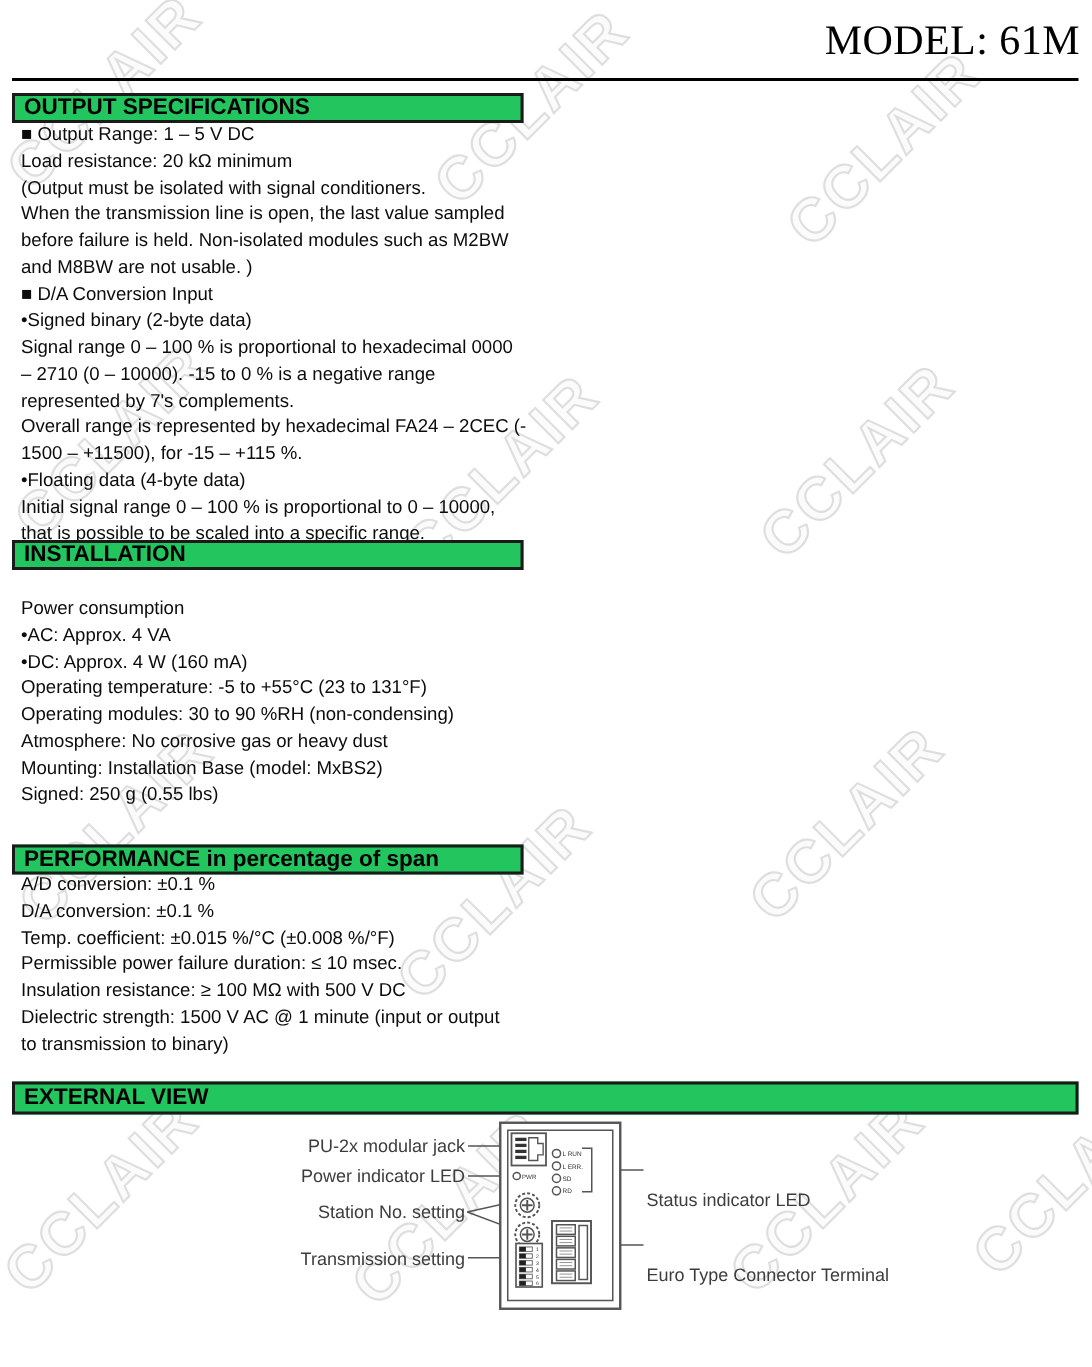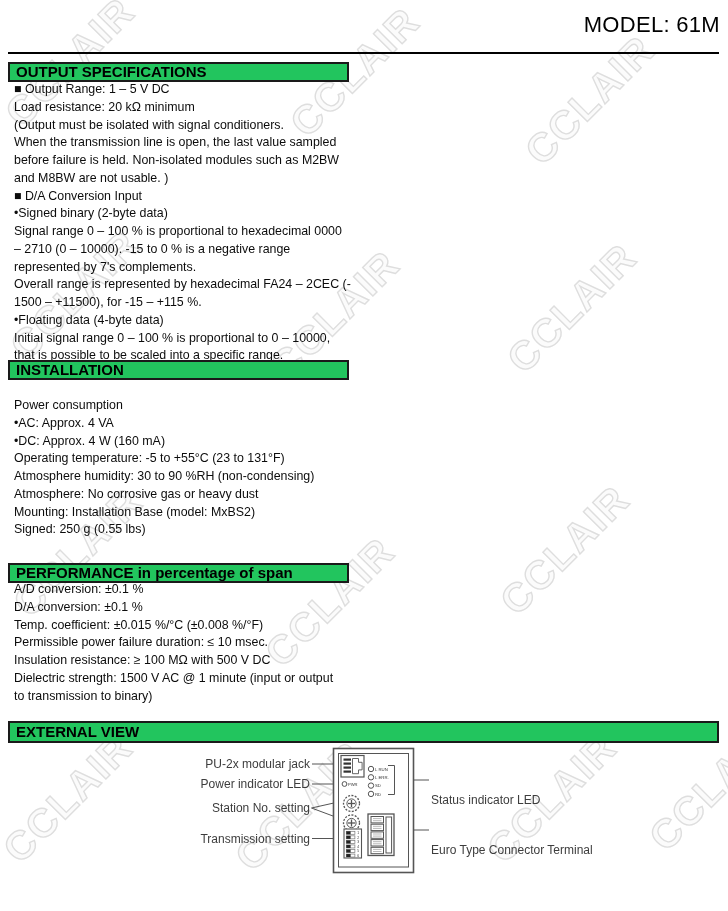--- a/index.html
+++ b/index.html
@@ -9,21 +9,21 @@
   }
   
   .wm-layer{position:absolute;inset:0;z-index:0;pointer-events:none;}
   .watermark{
     position:absolute;font-weight:bold;font-size:40px;letter-spacing:2px;white-space:nowrap;
     color:#fbfbfb;-webkit-text-stroke:1.4px #dedede;
     transform:translate(-50%,-50%) rotate(-45deg);user-select:none;
   }
   .content{position:absolute;inset:0;z-index:1;}
   .page-title{
-    position:absolute;top:12px;right:8px;font-size:22px;color:#000;letter-spacing:.3px;
+    position:absolute;top:12px;right:8px;font-size:28px;color:#000;letter-spacing:.3px;font-family:Liberation Serif, serif;
   }
   .top-rule{position:absolute;left:8px;top:52px;width:711px;height:2px;background:#000;}
   .sec-header{
     position:absolute;left:8px;height:20px;box-sizing:border-box;
     background:#22c55e;border:2px solid #1a1a1a;
     font-size:15px;font-weight:bold;line-height:16px;padding:0 16px 0 6px;color:#000;
     display:flex;align-items:center;white-space:nowrap;
   }
   .sec-lines{
     position:absolute;left:14px;width:370px;font-size:12.4px;line-height:17.75px;color:#0c0c0c;
@@ -85,21 +85,21 @@
         <div class="spec-line">Initial signal range 0 – 100 % is proportional to 0 – 10000,</div>
         <div class="spec-line">that is possible to be scaled into a specific range.</div>
       </div>
 
     <div class="sec-header" style="top:360px;width:341px">INSTALLATION</div>
     <div class="sec-lines" style="top:397px">
         <div class="spec-line"><span class="b">Power consumption</span></div>
         <div class="spec-line"><span class="b">•AC</span>: Approx. 4 VA</div>
         <div class="spec-line"><span class="b">•DC</span>: Approx. 4 W (160 mA)</div>
         <div class="spec-line"><span class="b">Operating temperature</span>: -5 to +55°C (23 to 131°F)</div>
-        <div class="spec-line"><span class="b">Atmosphere humidity</span>: 30 to 90 %RH (non-condensing)</div>
+        <div class="spec-line"><span class="b">Operating modules</span>: 30 to 90 %RH (non-condensing)</div>
         <div class="spec-line"><span class="b">Atmosphere</span>: No corrosive gas or heavy dust</div>
         <div class="spec-line"><span class="b">Mounting</span>: Installation Base (model: MxBS2)</div>
         <div class="spec-line"><span class="b">Signed</span>: 250 g (0.55 lbs)</div>
       </div>
 
     <div class="sec-header" style="top:563px;width:341px">PERFORMANCE in percentage of span</div>
     <div class="sec-lines" style="top:581px">
         <div class="spec-line"><span class="b">A/D conversion</span>: ±0.1 %</div>
         <div class="spec-line"><span class="b">D/A conversion</span>: ±0.1 %</div>
         <div class="spec-line"><span class="b">Temp. coefficient</span>: ±0.015 %/°C (±0.008 %/°F)</div>

